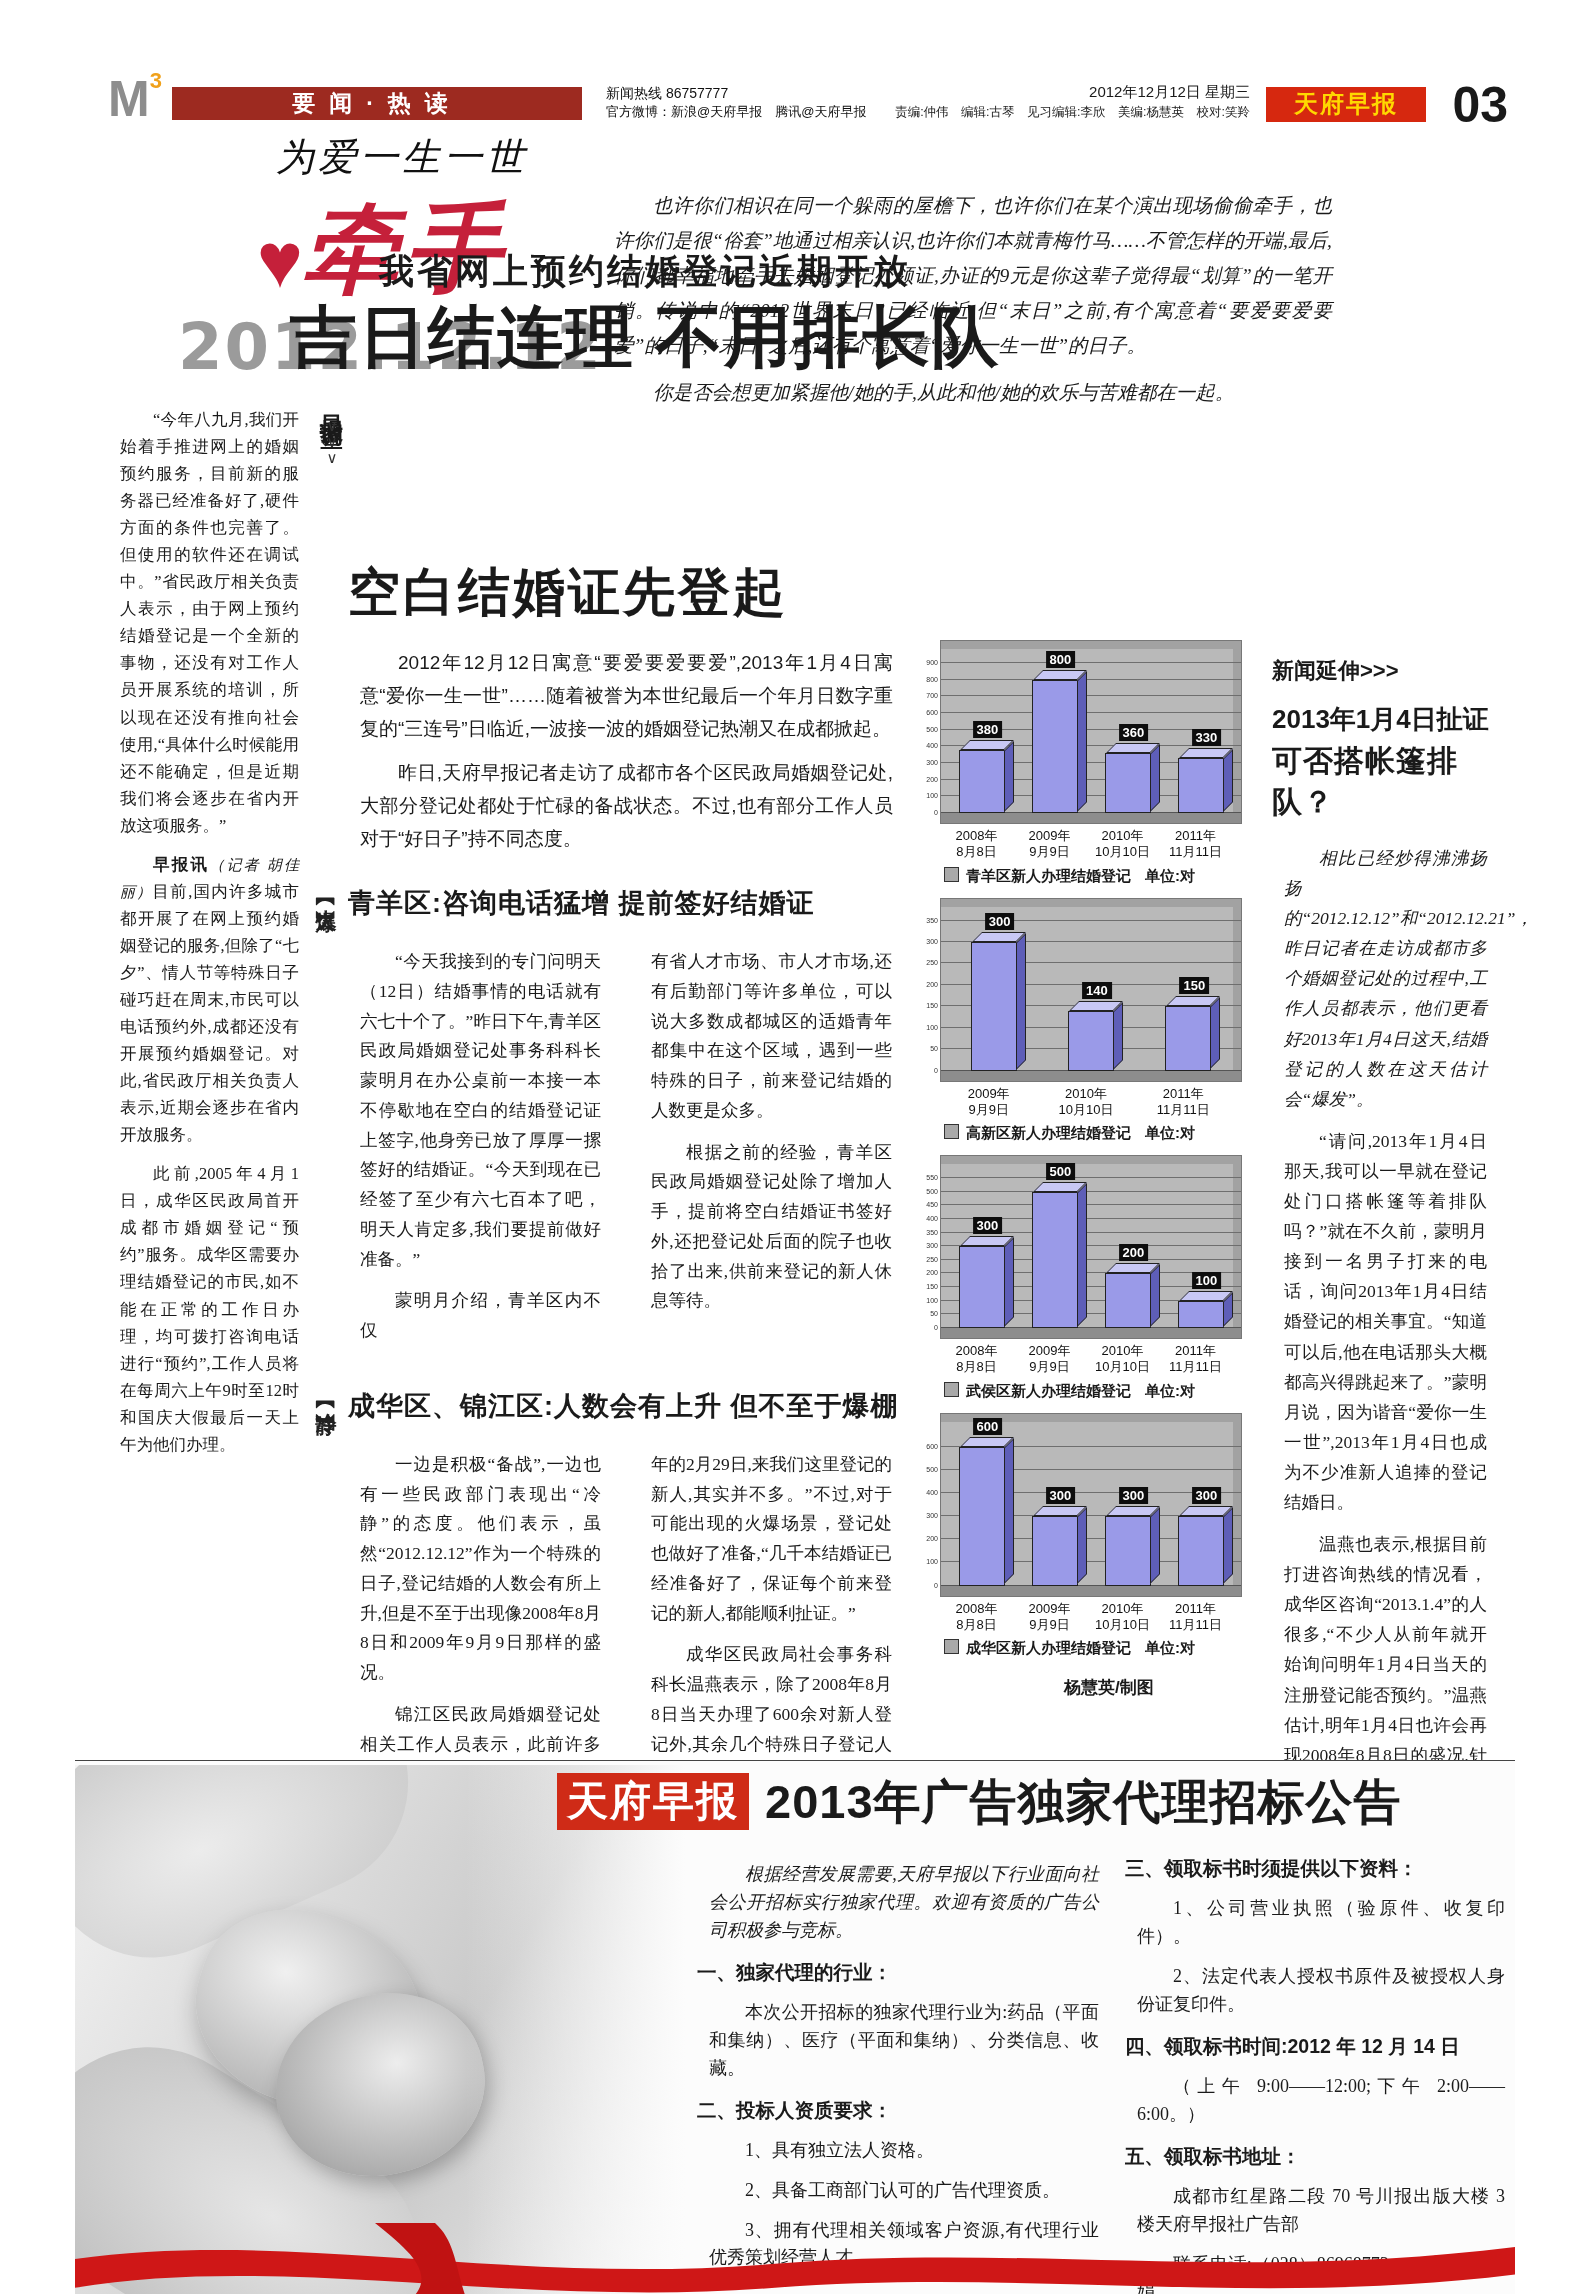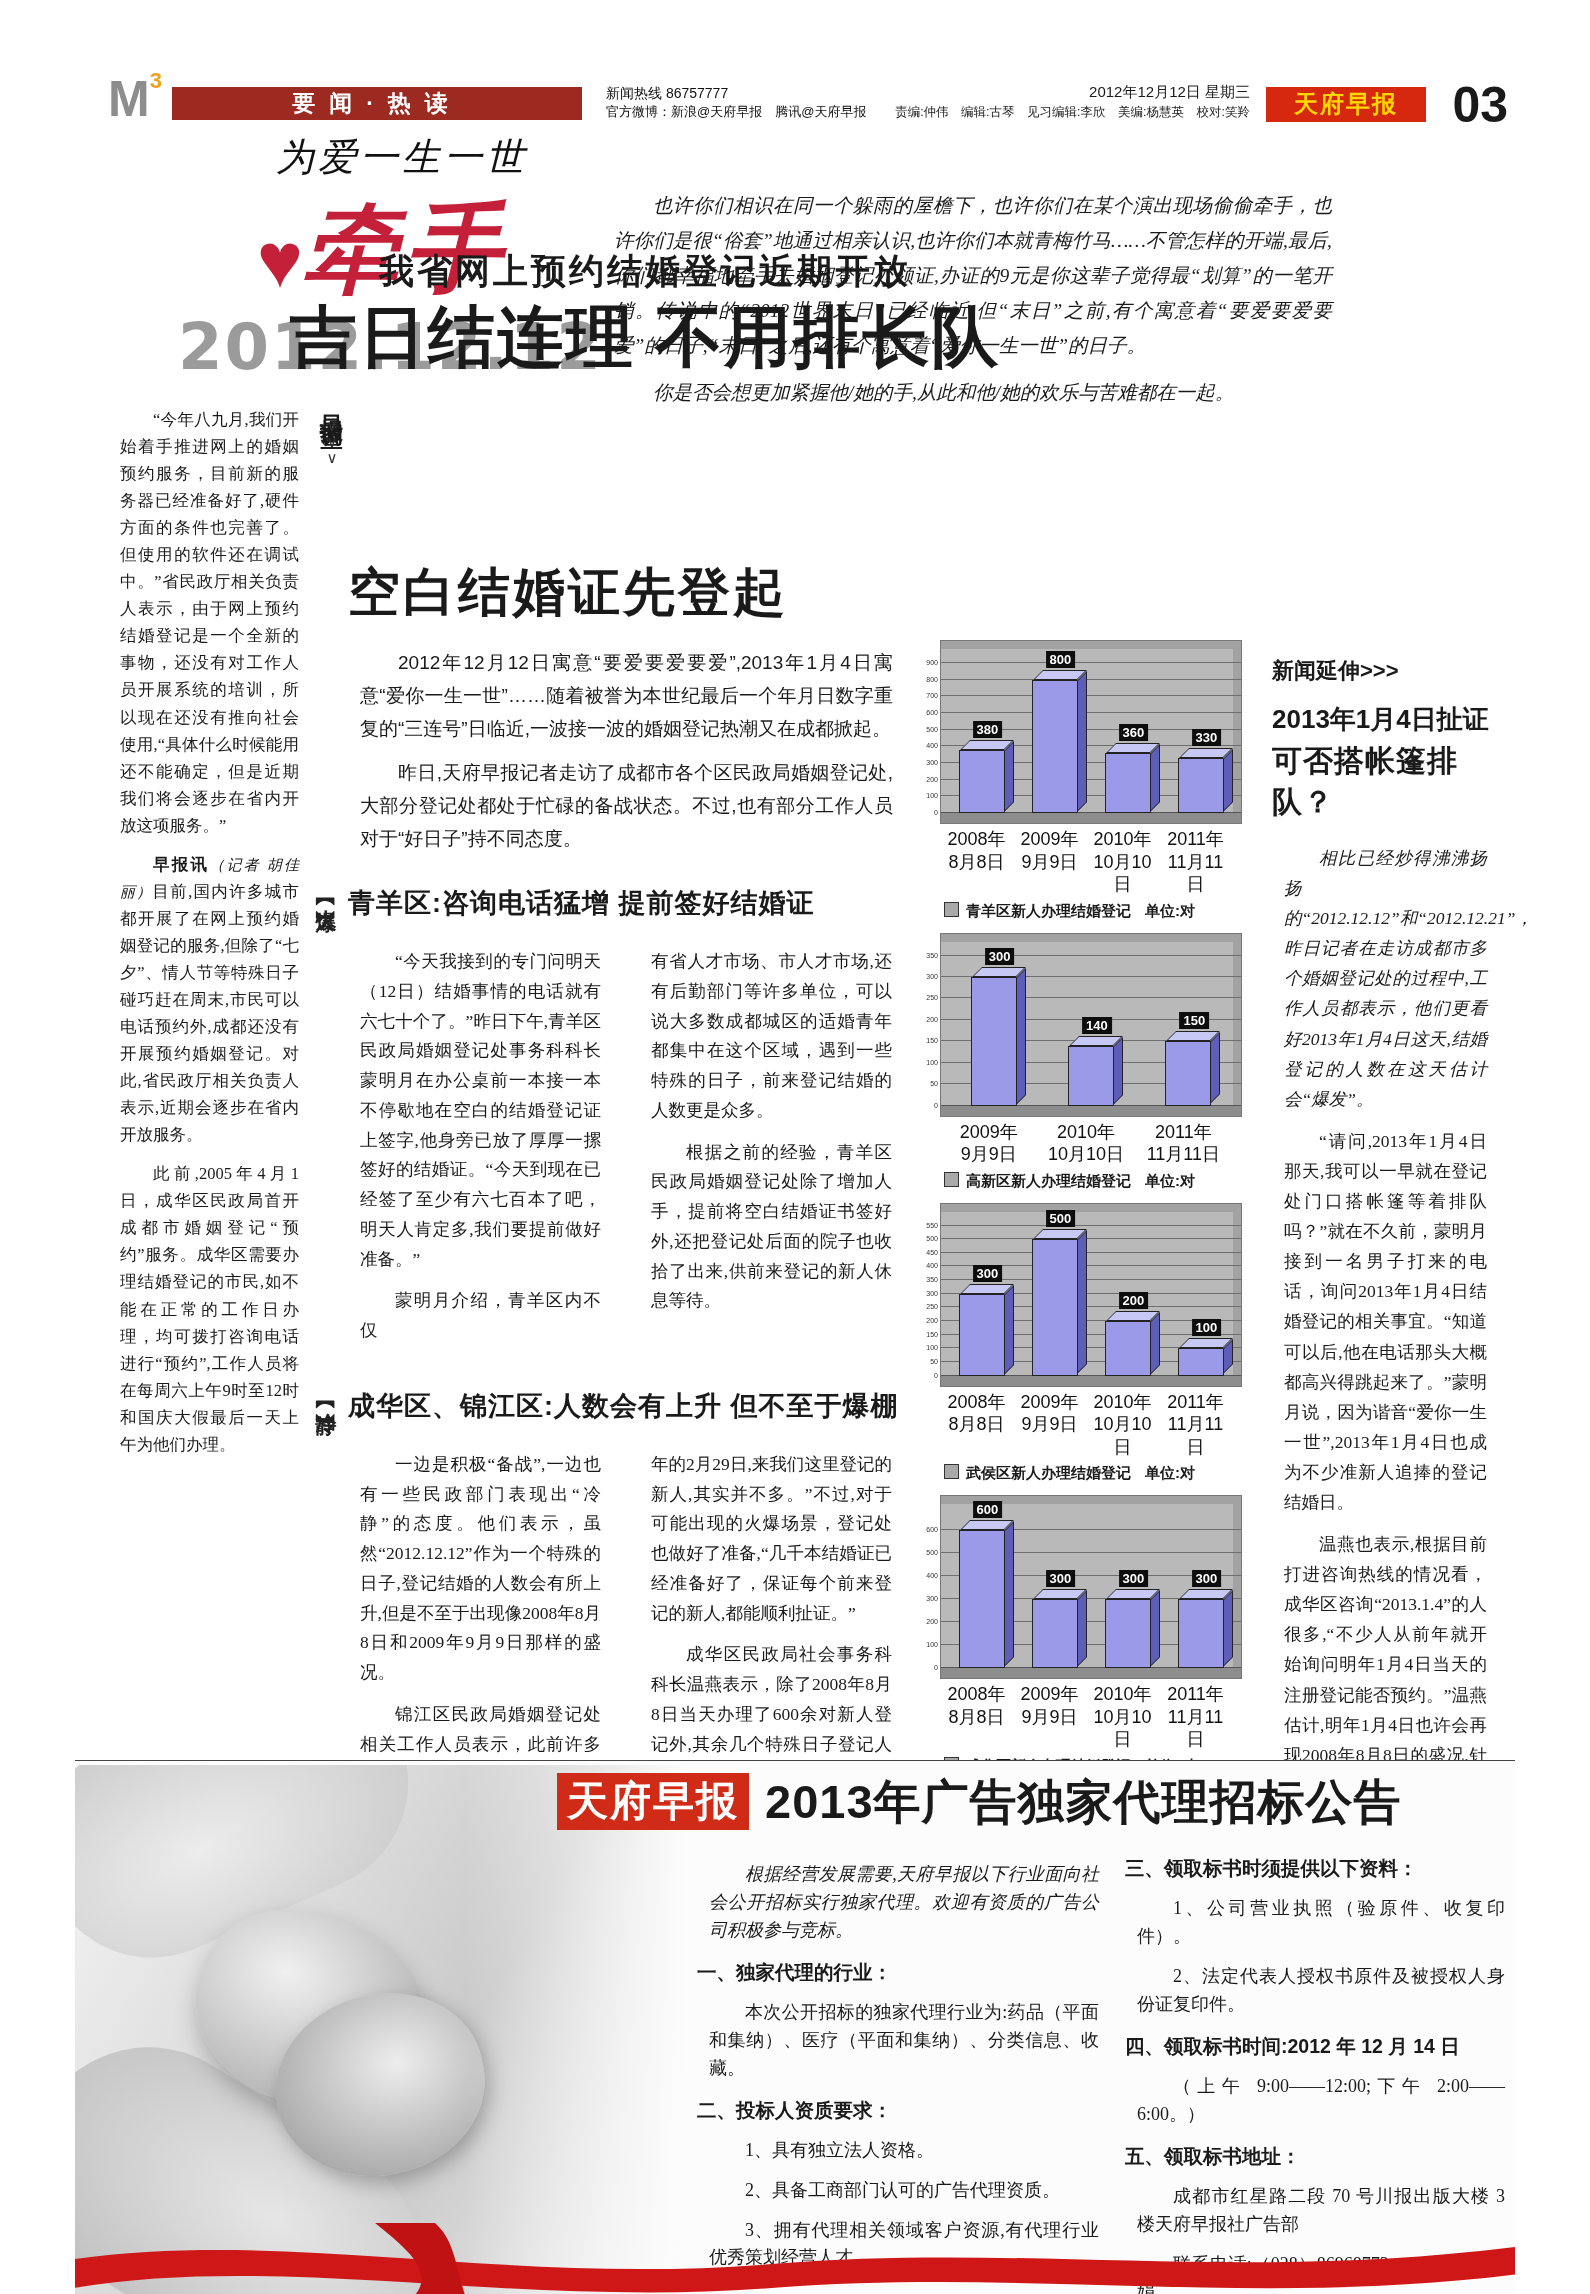--- a/index.html
+++ b/index.html
@@ -76,21 +76,21 @@
   .floor{position:absolute;left:0;right:0;bottom:0;height:10px;background:#8d8d8d;border-top:1px solid #555;}
   .ytick{position:absolute;right:100%;margin-right:3px;font-size:7px;color:#333;width:22px;text-align:right;line-height:1;}
   .bar{position:absolute;background:#9a9ae8;border:1px solid #222;box-sizing:border-box;}
   .btop{position:absolute;left:0;top:-11px;width:100%;height:10px;background:#c8c8f4;border:1px solid #222;
         box-sizing:border-box;transform:skewX(-45deg);transform-origin:0 100%;}
   .bside{position:absolute;left:100%;top:0;width:10px;height:100%;background:#5e5eb8;border:1px solid #222;
         box-sizing:border-box;transform:skewY(-45deg);transform-origin:0 0;}
   .bval{position:absolute;left:50%;transform:translateX(-30%);bottom:100%;margin-bottom:13px;background:#0d0d0d;
         color:#fff;font-weight:700;font-size:13px;line-height:17px;padding:0 4px;white-space:nowrap;}
   .xlabels{display:flex;margin-left:26px;margin-top:4px;}
-  .xlabels .cell{text-align:center;font-size:18px;line-height:1.25;color:#111;}
+  .xlabels .cell{text-align:center;font-size:13px;line-height:1.25;color:#111;}
   .legend{margin-left:30px;margin-top:6px;font-size:15px;font-weight:700;white-space:nowrap;}
   .legend .sq{display:inline-block;width:13px;height:13px;background:#a9a9a9;border:1px solid #333;
         margin-right:7px;vertical-align:-1px;}
   .legend .unit{margin-left:14px;}
   #chart-credit{margin:18px 0 0 150px;font-size:17px;font-weight:700;}
 
   
   #sidebar{position:absolute;top:656px;left:1272px;width:227px;}
   #sidebar .tag{font-family:"Liberation Sans",sans-serif;font-weight:700;font-size:22px;}
   #sidebar .t1{font-family:"Liberation Sans",sans-serif;font-weight:900;font-size:26px;margin-top:16px;}

